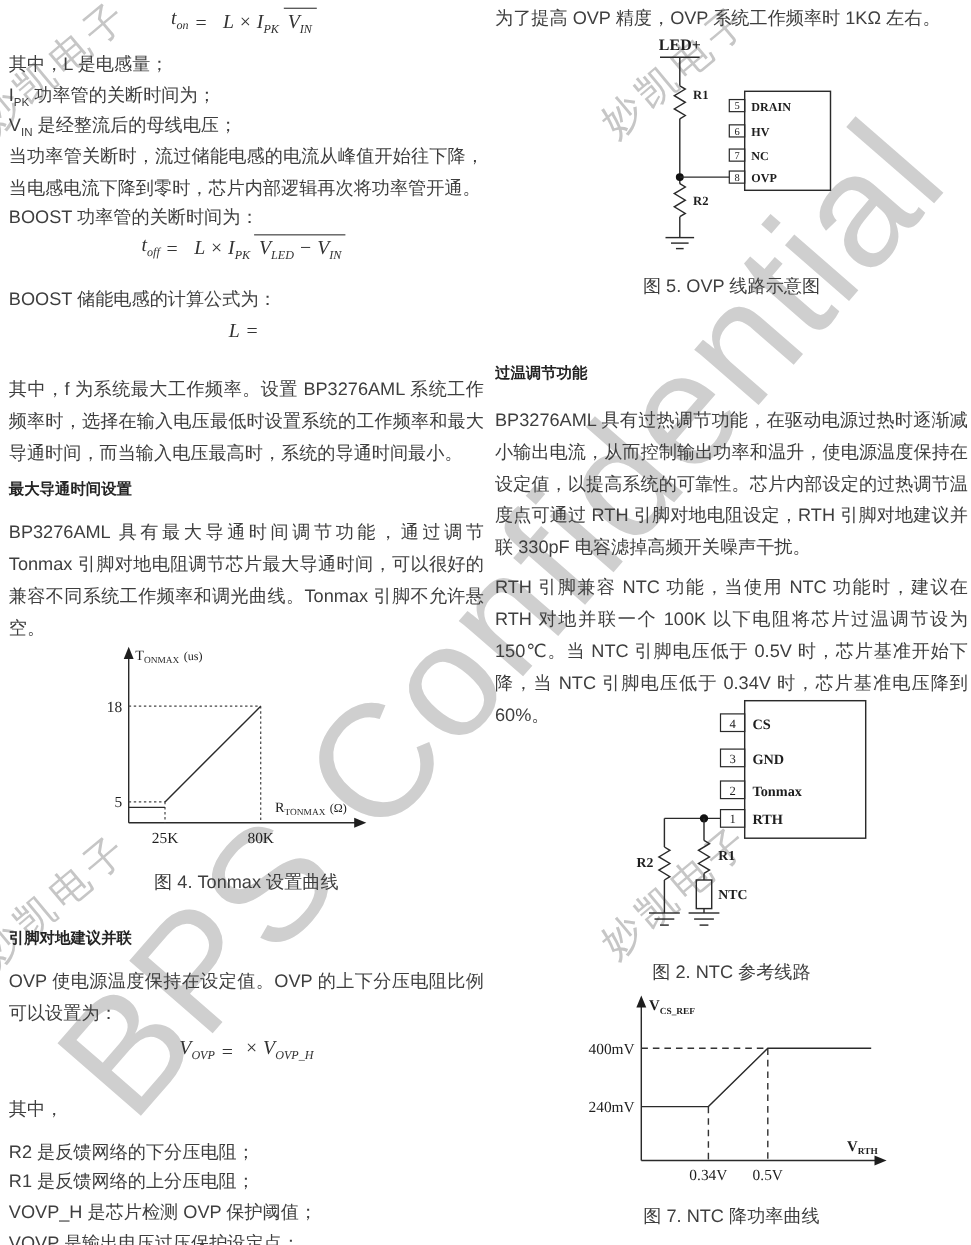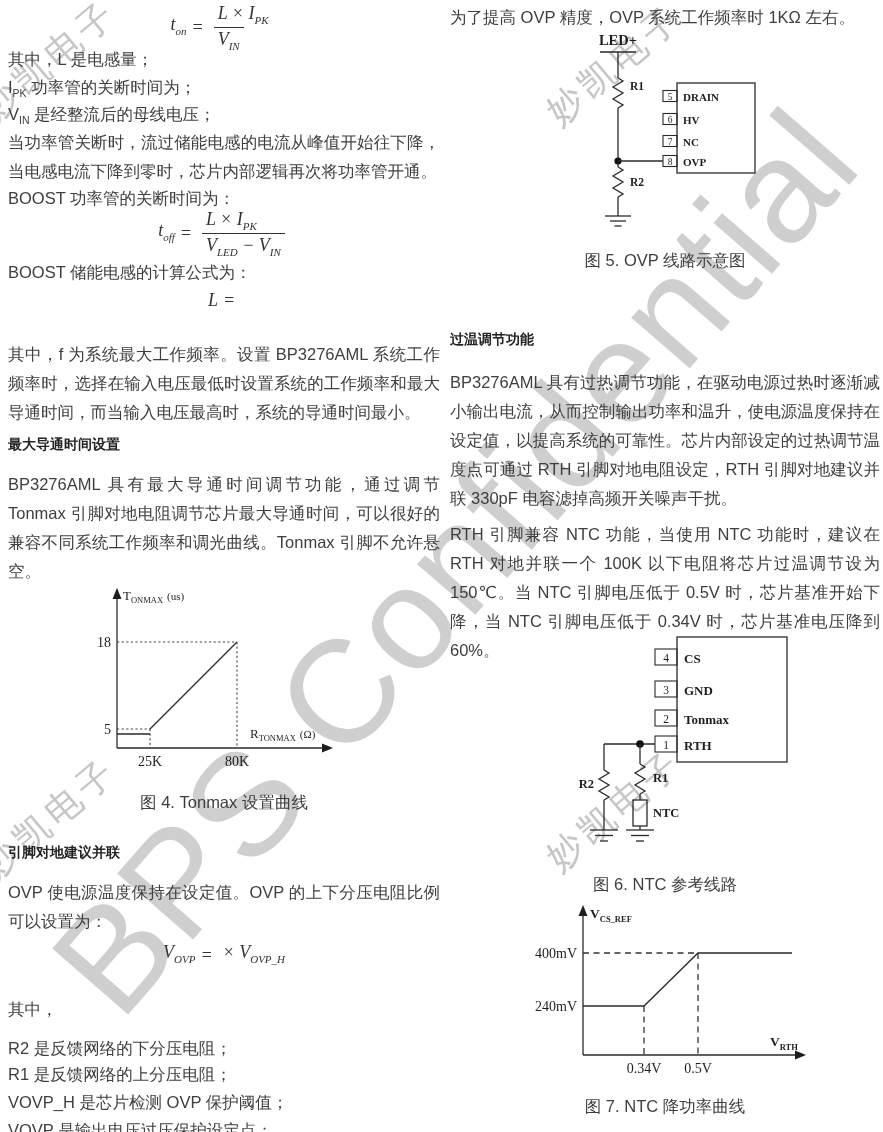--- a/index.html
+++ b/index.html
@@ -12,21 +12,21 @@
   .content{position:absolute;left:0;top:0;width:864px;height:1132px;z-index:1}
   .col{position:absolute;top:0}
   .col-left{left:8px;width:432px}
   .col-right{left:450px;width:430px}
   .blk{position:absolute;left:0;width:100%;font-size:16.5px;line-height:29px;text-align:justify}
   .line{text-align:left}
   .hd{font-size:14px;font-weight:bold;color:#232323;text-align:left;line-height:24px}
   .cap{text-align:center}
   .formula{display:flex;justify-content:center;align-items:center;
            font-family:"Liberation Serif","DejaVu Serif",serif;font-style:italic;font-size:18px;color:#333}
-  .frac{display:inline-flex;flex-direction:column;align-items:flex-start;margin:0 5px}
+  .frac{display:inline-flex;flex-direction:row;align-items:flex-end;margin:0 5px}
   .num,.den{padding:0 4px;line-height:1.3}
   .den{border-top:1.4px solid #333}
   .eq{margin:0 5px}
   .tail{margin-left:5px}
   sub{font-size:11px}
   .tsub{font-size:10.5px}
   svg{position:absolute;overflow:visible}
   svg text{font-family:"Liberation Serif","DejaVu Serif",serif;fill:#1e1e1e}
   .ln{stroke:#2a2a2a;stroke-width:1.3;fill:none}
   .thin{stroke:#2a2a2a;stroke-width:1.1;fill:none}
@@ -218,21 +218,21 @@
     <line class="ln" x1="80" y1="162" x2="80" y2="168"></line>
     <rect x="73" y="168" width="14" height="26" class="ln" fill="#fff"></rect>
     <text x="93" y="185" font-size="12.5" font-weight="bold">NTC</text>
     <line class="ln" x1="80" y1="194" x2="80" y2="198"></line>
     <g>
       <line class="ln" x1="66" y1="198" x2="94" y2="198"></line>
       <line class="ln" x1="71" y1="203.5" x2="89" y2="203.5"></line>
       <line class="ln" x1="76" y1="209" x2="84" y2="209"></line>
     </g>
   </svg>
-  <div class="blk cap" style="top:870px">图 6. NTC 参考线路</div>
+  <div class="blk cap" style="top:870px">图 2. NTC 参考线路</div>
 
   <svg style="left:70px;top:903px" width="290" height="182" viewBox="0 0 290 182">
     <line class="ln" x1="63" y1="10" x2="63" y2="152"></line>
     <polygon class="arr" points="63,2 58.5,13 67.5,13"></polygon>
     <line class="ln" x1="63" y1="152" x2="278" y2="152"></line>
     <polygon class="arr" points="286,152 275,147.5 275,156.5"></polygon>
 
     <line class="dash" x1="63" y1="50" x2="178" y2="50"></line>
     <line class="dash" x1="124" y1="103" x2="124" y2="152"></line>
     <line class="dash" x1="178" y1="50" x2="178" y2="152"></line>

